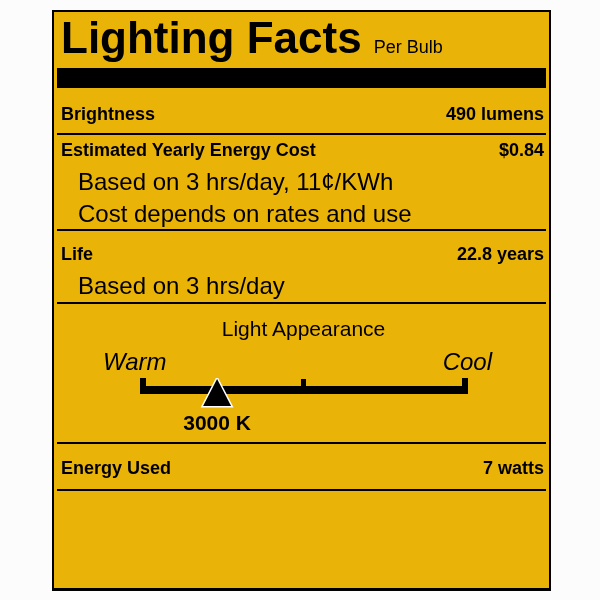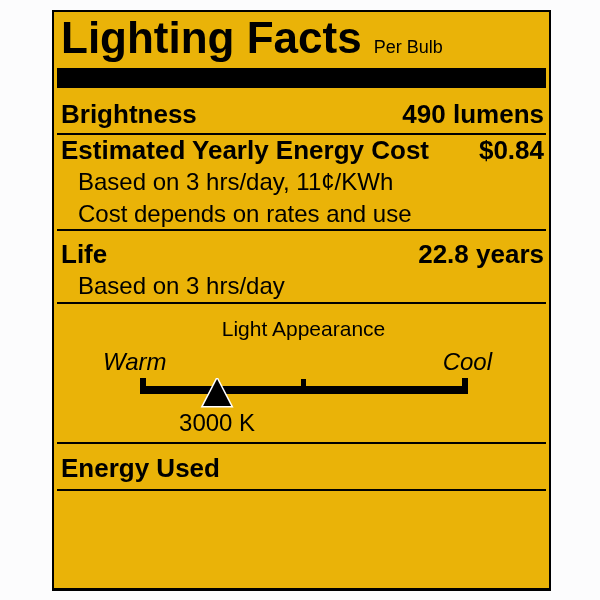--- a/index.html
+++ b/index.html
@@ -48,21 +48,21 @@
   }
   .black-bar {
     height: 20px;
     background: #000;
     margin-top: 6px;
   }
   .row {
     display: flex;
     justify-content: space-between;
     align-items: baseline;
-    font-size: 26px;
+    font-size: 18px;
     font-weight: bold;
     line-height: 30px;
     padding: 0 2px 0 4px;
   }
   .row-brightness   { margin-top: 11px; }
   .row-energy-cost  { margin-top: 0; }
   .row-life         { margin-top: 8px; }
   .row-energy-used  { margin-top: 9px; }
   .section-title {
     font-size: 21px;
@@ -102,22 +102,22 @@
   }
   .kelvin-row {
     position: relative;
     height: 30px;
     margin-top: 0;
   }
   .kelvin {
     position: absolute;
     top: 0;
     transform: translateX(-50%);
-    font-size: 24px;
-    font-weight: normal;
+    font-size: 21px;
+    font-weight: bold;
     line-height: 30px;
     white-space: nowrap;
   }
 </style>
 </head>
 <body>
 
 <div class="page">
   <div class="label">
 
@@ -168,18 +168,19 @@
     </svg>
 
     <div class="kelvin-row">
       <span class="kelvin" id="kelvin-text" style="left: 160.08px;">3000 K</span>
     </div>
 
     <div class="rule rule-4"></div>
 
     <div class="row row-energy-used">
       <span>Energy Used</span>
+      <span>7 watts</span>
     </div>
 
     <div class="rule rule-5"></div>
 
   </div>
 </div>
 
 </body></html>

